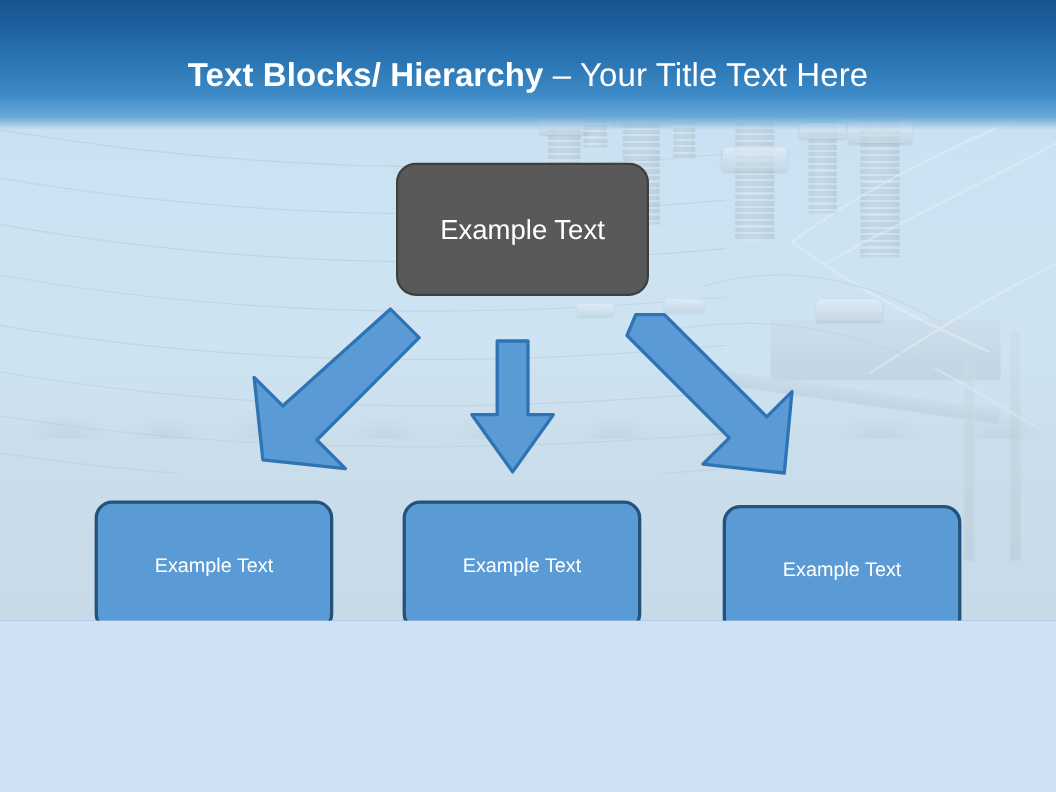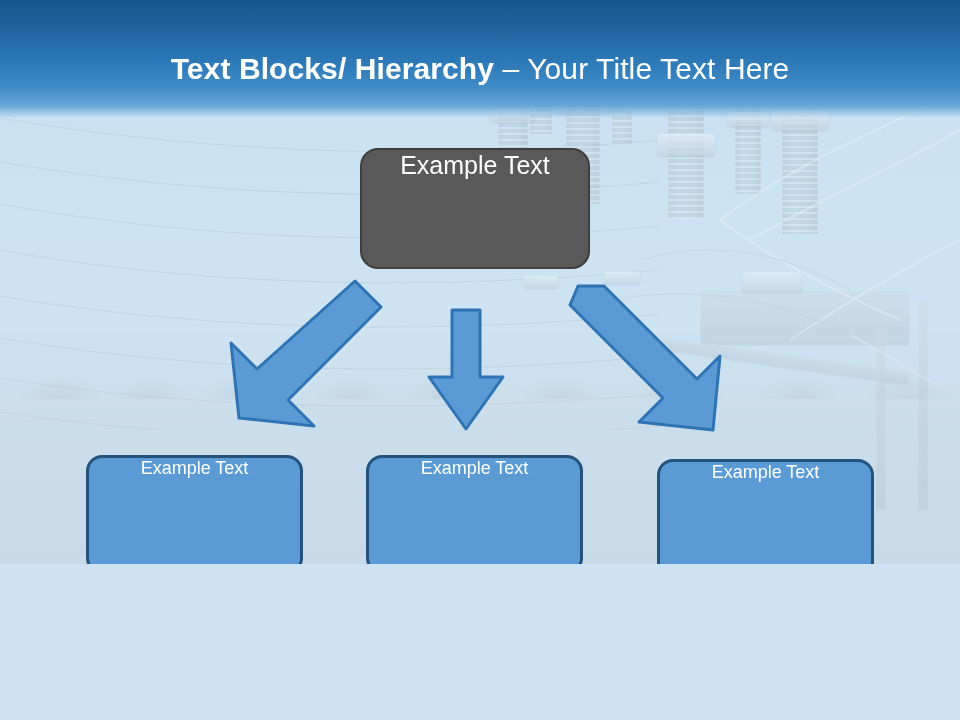--- a/index.html
+++ b/index.html
@@ -40,21 +40,21 @@
 
   
   #header{position:absolute;left:0;top:0;width:960px;height:118px;
       background:linear-gradient(180deg,#18558f 0%,#1d5f9c 18%,#2a76b4 48%,#3e8bc7 74%,#6aa9d8 90%,rgba(160,199,230,.45) 98%,rgba(203,226,243,0) 100%);}
   #title{position:absolute;left:0;top:52px;width:960px;text-align:center;
       font-size:30px;color:#ffffff;letter-spacing:.1px;white-space:nowrap;}
   #title .b{font-weight:bold;}
   #title .n{font-weight:normal;}
 
   
-  .node{position:absolute;display:flex;align-items:flex-start;justify-content:center;
+  .node{position:absolute;display:flex;align-items:center;justify-content:center;
       box-sizing:border-box;color:#ffffff;text-align:center;line-height:1.2;}
   #root-node{left:360px;top:148px;width:230px;height:121px;border-radius:18px;
       background:#595959;border:2px solid #3f3f3f;font-size:25px;}
   .leaf{width:217px;height:119px;border-radius:16px;background:#5b9bd5;
       border:3px solid #23527c;font-size:18px;}
   #leaf-0{left:86px;top:455px;}
   #leaf-1{left:366px;top:455px;}
   #leaf-2{left:657px;top:459px;}
 
   

